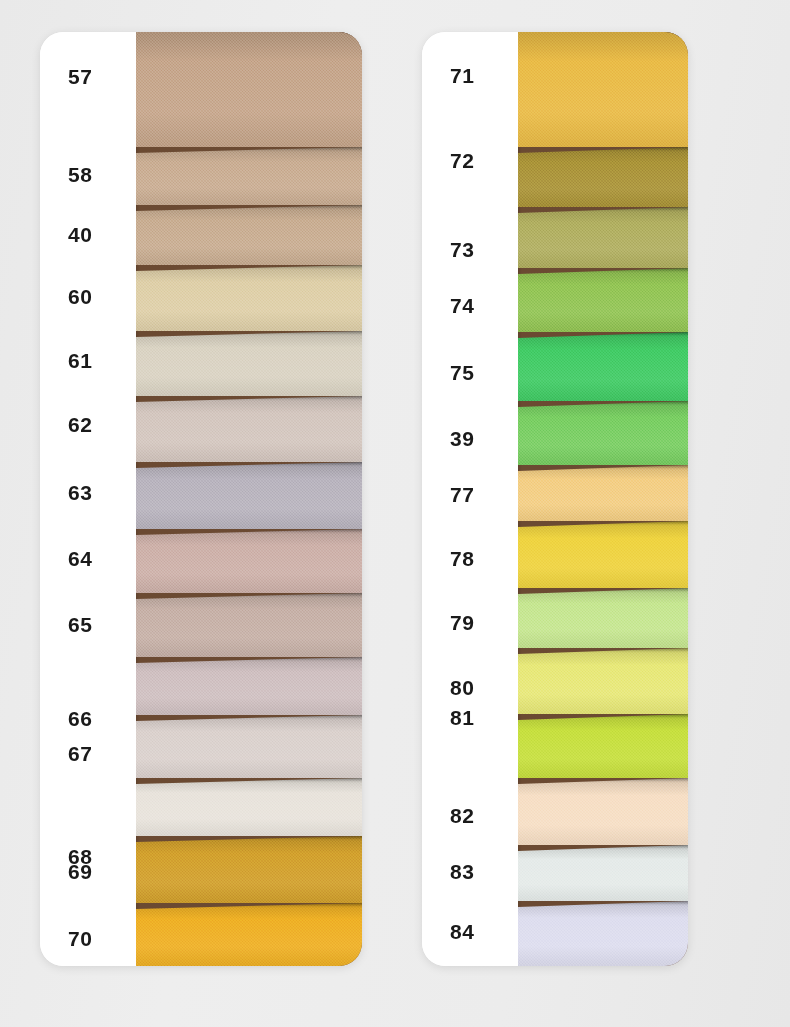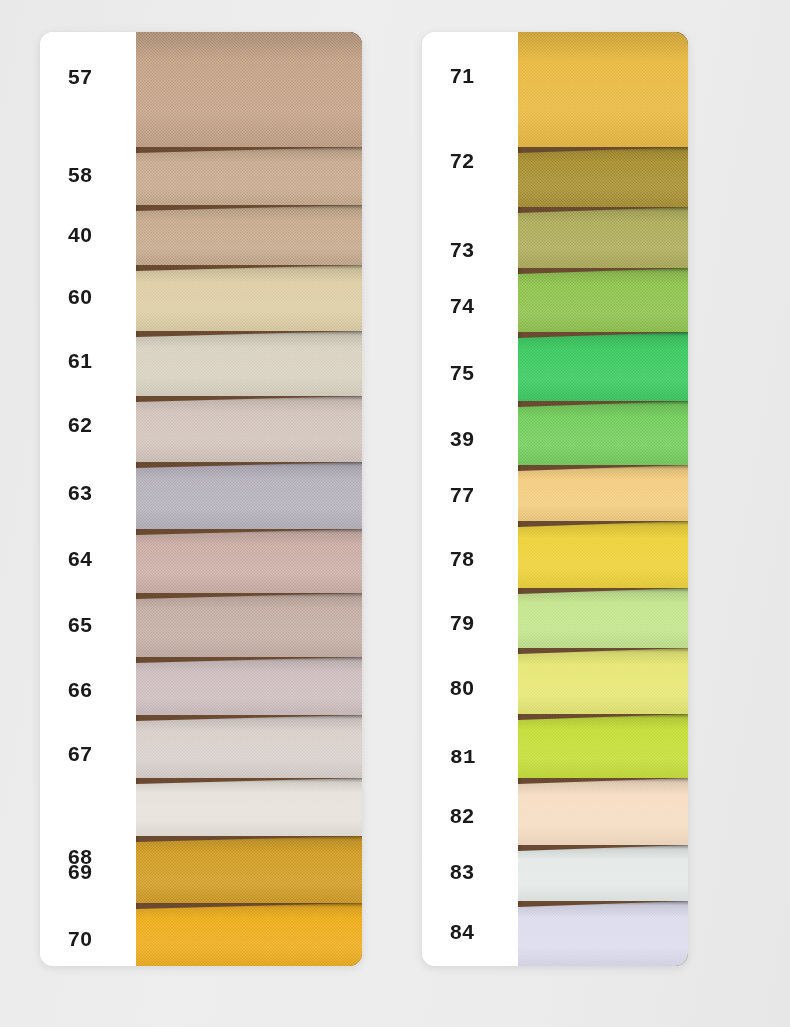--- a/index.html
+++ b/index.html
@@ -17,21 +17,21 @@
 
   #page-root {
     position: absolute;
     inset: 0;
     background: linear-gradient(100deg, #e9e9e9 0%, #eeeeee 35%, #ececec 70%, #e7e7e7 100%);
   }
 
   .swatch-card {
     position: absolute;
     background: #ffffff;
-    border-radius: 13px;
+    border-radius: 23px;
     overflow: hidden;
     box-shadow: 0 2px 10px rgba(0,0,0,0.10), 0 0 1px rgba(0,0,0,0.06);
     display: flex;
     flex-direction: row;
   }
 
   .card-left {   
     left: 40px;
     top: 32px;
     width: 322px;
@@ -154,21 +154,21 @@
       <div class="label-column">
         <div class="swatch-label" style="top: 44px;">57</div>
         <div class="swatch-label" style="top: 142px;">58</div>
         <div class="swatch-label" style="top: 202px;">40</div>
         <div class="swatch-label" style="top: 264px;">60</div>
         <div class="swatch-label" style="top: 328px;">61</div>
         <div class="swatch-label" style="top: 392px;">62</div>
         <div class="swatch-label" style="top: 460px;">63</div>
         <div class="swatch-label" style="top: 526px;">64</div>
         <div class="swatch-label" style="top: 592px;">65</div>
-        <div class="swatch-label" style="top: 657px;">66</div>
+        <div class="swatch-label" style="top: 686px;">66</div>
         <div class="swatch-label" style="top: 721px;">67</div>
         <div class="swatch-label" style="top: 824px; text-align: center;">68</div>
         <div class="swatch-label" style="top: 839px; text-align: center;">69</div>
         <div class="swatch-label" style="top: 906px;">70</div>
       </div>
       <div class="fabric-column">
         <div class="fabric-edge-shadow"></div>
         <div class="fabric-band" style="top: 871px; height: 63px; z-index: 87; clip-path: polygon(0px 6px, 100% 0px, 100% 100%, 0px 100%);">
           <div class="band-fill" style="background: rgb(238, 172, 36);"></div>
           <div class="band-shade"></div>
@@ -263,21 +263,21 @@
         <div class="swatch-label" style="top: 43px;">71</div>
         <div class="swatch-label" style="top: 128px;">72</div>
         <div class="swatch-label" style="top: 217px;">73</div>
         <div class="swatch-label" style="top: 273px;">74</div>
         <div class="swatch-label" style="top: 340px;">75</div>
         <div class="swatch-label" style="top: 406px;">39</div>
         <div class="swatch-label" style="top: 462px;">77</div>
         <div class="swatch-label" style="top: 526px;">78</div>
         <div class="swatch-label" style="top: 590px;">79</div>
         <div class="swatch-label" style="top: 655px;">80</div>
-        <div class="swatch-label" style="top: 725px; font-family: Liberation Mono, monospace;">81</div>
+        <div class="swatch-label" style="top: 685px;">81</div>
         <div class="swatch-label" style="top: 783px;">82</div>
         <div class="swatch-label" style="top: 839px;">83</div>
         <div class="swatch-label" style="top: 899px;">84</div>
       </div>
       <div class="fabric-column">
         <div class="fabric-edge-shadow"></div>
         <div class="fabric-band" style="top: 869px; height: 65px; z-index: 87; clip-path: polygon(0px 6px, 100% 0px, 100% 100%, 0px 100%);">
           <div class="band-fill" style="background: rgb(220, 220, 238);"></div>
           <div class="band-shade"></div>
           <div class="weave"></div>

